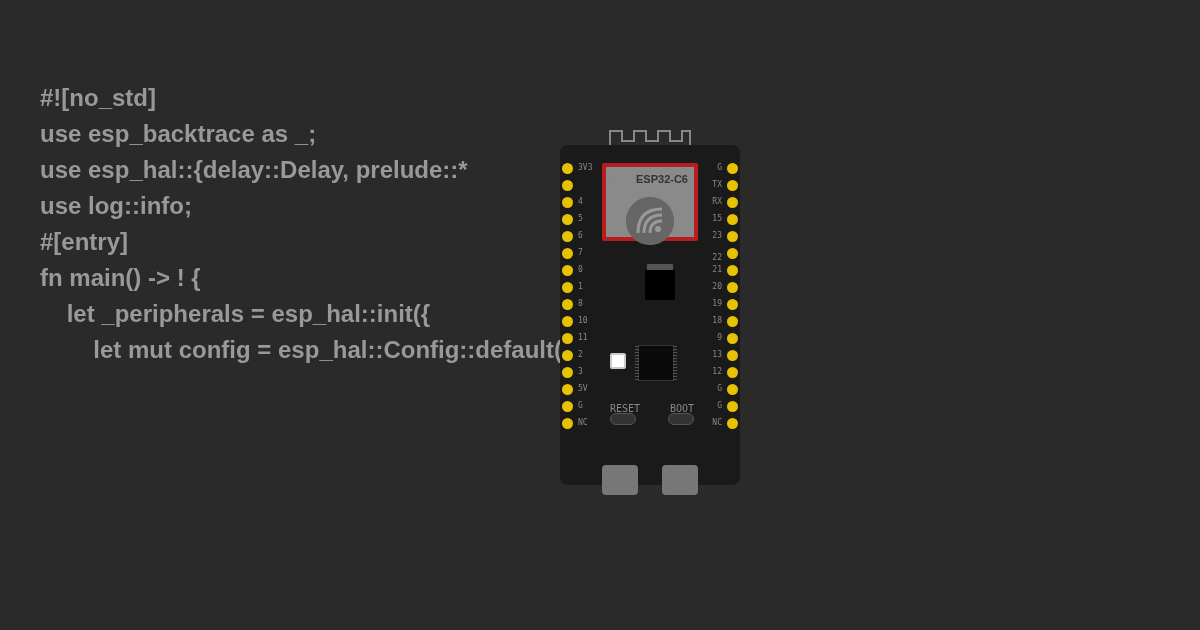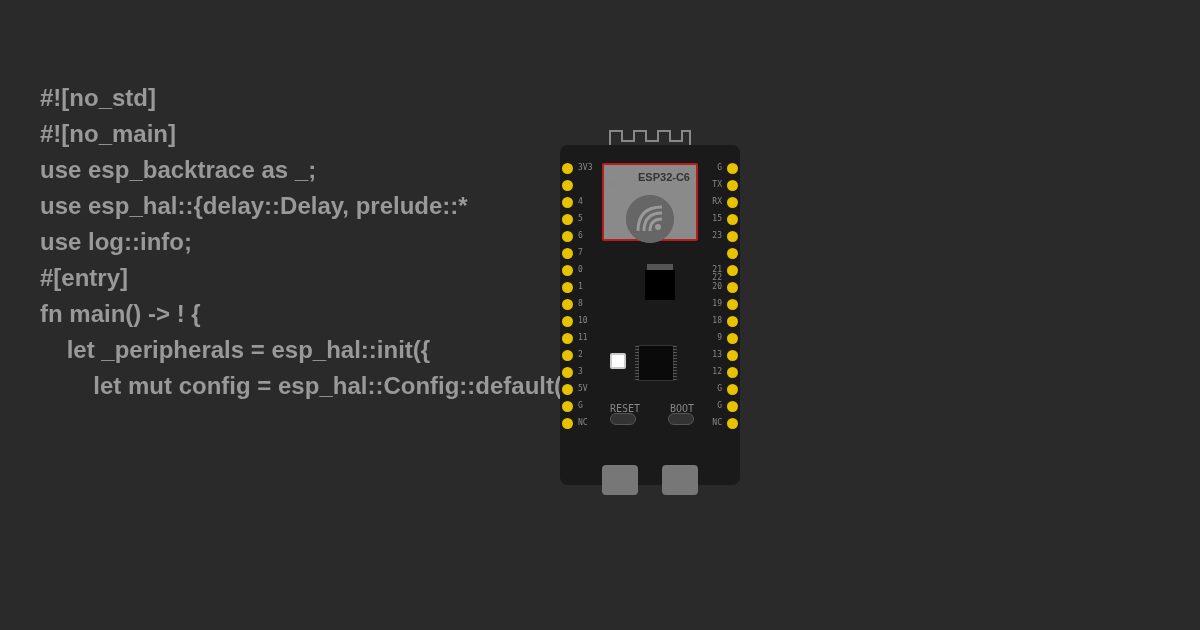--- a/index.html
+++ b/index.html
@@ -88,21 +88,21 @@
       font-family: monospace;
       text-align: right;
     }
     .chip-module {
       position: absolute;
       top: 18px;
       left: 42px;
       width: 96px;
       height: 78px;
       background: #8a8a8a;
-      border: 2px solid #b91c1c;
+      border: 4px solid #b91c1c;
       border-radius: 2px;
     }
     .chip-label {
       position: absolute;
       top: 6px;
       right: 6px;
       color: #333;
       font-size: 11px;
       font-weight: 600;
       font-family: sans-serif;
@@ -200,21 +200,20 @@
       stroke: #888;
       stroke-width: 2;
       fill: none;
     }
   </style>
 </head>
 <body>
 
 <div class="code-area">
   <div class="code-line">#![no_std]</div>
-  <div class="code-line">#![no_main]</div>
   <div class="code-line"></div>
   <div class="code-line">use esp_backtrace as _;</div>
   <div class="code-line">use esp_hal::{delay::Delay, prelude::*</div>
   <div class="code-line">use log::info;</div>
   <div class="code-line"></div>
   <div class="code-line">#[entry]</div>
   <div class="code-line">fn main() -&gt; ! {</div>
   <div class="code-line">    let _peripherals = esp_hal::init({</div>
   <div class="code-line">        let mut config = esp_hal::Config::default();</div>
 </div>
@@ -303,21 +302,21 @@
         <div class="pin-label-left" style="top: 239px;">5V</div>
         <div class="pin-label-left" style="top: 256px;">G</div>
         <div class="pin-label-left" style="top: 273px;">NC</div>
       </div>
     <div id="labels-right">
         <div class="pin-label-right" style="top: 18px;">G</div>
         <div class="pin-label-right" style="top: 35px;">TX</div>
         <div class="pin-label-right" style="top: 52px;">RX</div>
         <div class="pin-label-right" style="top: 69px; text-align: right;">15</div>
         <div class="pin-label-right" style="top: 86px;">23</div>
-        <div class="pin-label-right" style="top: 108px; margin-top: 20px;">22</div>
+        <div class="pin-label-right" style="top: 108px;">22</div>
         <div class="pin-label-right" style="top: 120px;">21</div>
         <div class="pin-label-right" style="top: 137px;">20</div>
         <div class="pin-label-right" style="top: 154px;">19</div>
         <div class="pin-label-right" style="top: 171px;">18</div>
         <div class="pin-label-right" style="top: 188px;">9</div>
         <div class="pin-label-right" style="top: 205px; text-align: center;">13</div>
         <div class="pin-label-right" style="top: 222px; text-align: right;">12</div>
         <div class="pin-label-right" style="top: 239px;">G</div>
         <div class="pin-label-right" style="top: 256px;">G</div>
         <div class="pin-label-right" style="top: 273px;">NC</div>

